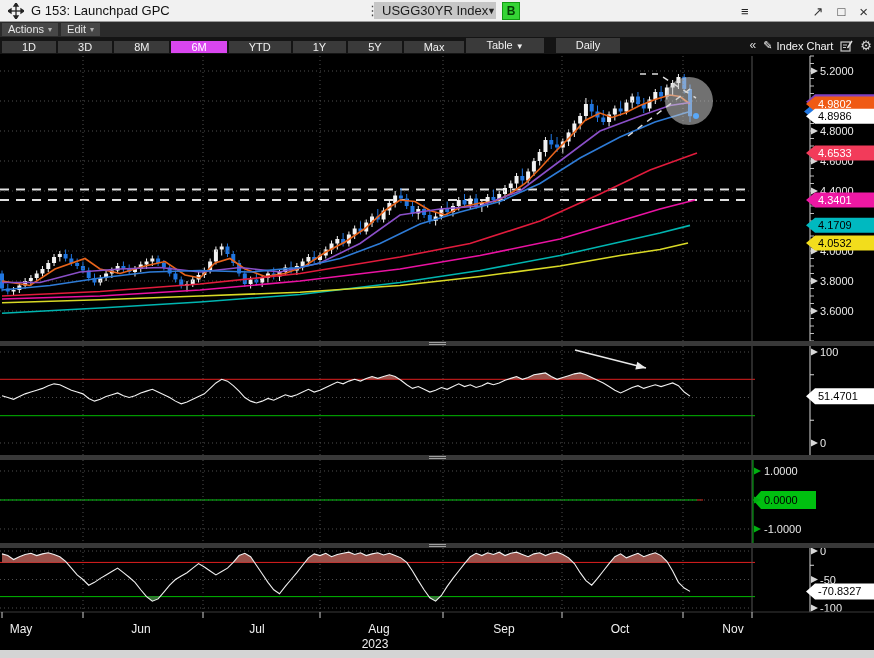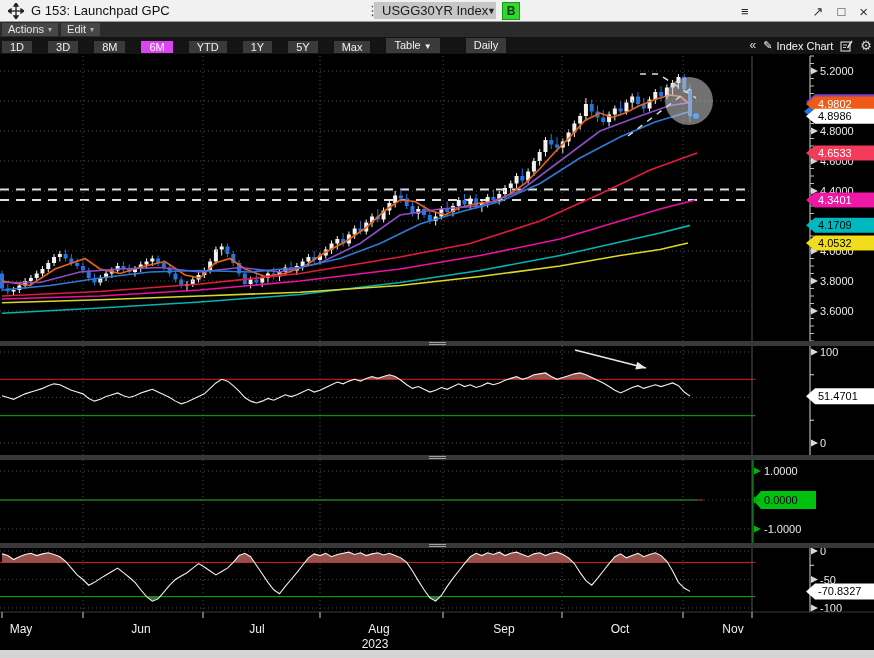--- a/index.html
+++ b/index.html
@@ -24,21 +24,21 @@
   
   .menubar{position:absolute;left:0;top:22px;width:874px;height:15px;background:#2b2b2b;
            display:flex;align-items:center;gap:3px;padding-left:2px;box-sizing:border-box;}
   .menu-chip{background:#474747;color:#e6e6e6;font-size:11px;height:13px;line-height:13px;
              padding:0 6px;display:inline-flex;align-items:center;gap:4px;}
   .menu-chip .car{font-size:8px;color:#b2b2b2;}
   
   .toolbar{position:absolute;left:0;top:37px;width:874px;height:17px;background:#141414;
            display:flex;align-items:center;padding-left:2px;box-sizing:border-box;}
   .pbtn{background:#3a3a3a;color:#f0f0f0;font-size:11px;height:15px;line-height:15px;
-        padding:0 8px;margin-right:16px;text-align:center;}
+        padding:0 20px;margin-right:2px;text-align:center;}
   .pbtn.active{background:#d946ef;color:#fff;}
   .pbtn .car{font-size:8px;}
   .tbl-btn{margin-left:10px;}
   .tool-right{position:absolute;right:2px;top:0;height:17px;display:flex;align-items:center;gap:7px;}
   .tool-right .ic{color:#d8d8d8;font-size:12px;line-height:17px;}
   .editchart{color:#f5f5f5;font-size:11px;display:flex;align-items:center;gap:4px;}
   svg text{font-family:"Liberation Sans",sans-serif;}
   .axlbl{fill:#e8e8e8;font-size:11px;}
   .mon{fill:#f0f0f0;font-size:12px;text-anchor:middle;}
 </style>

